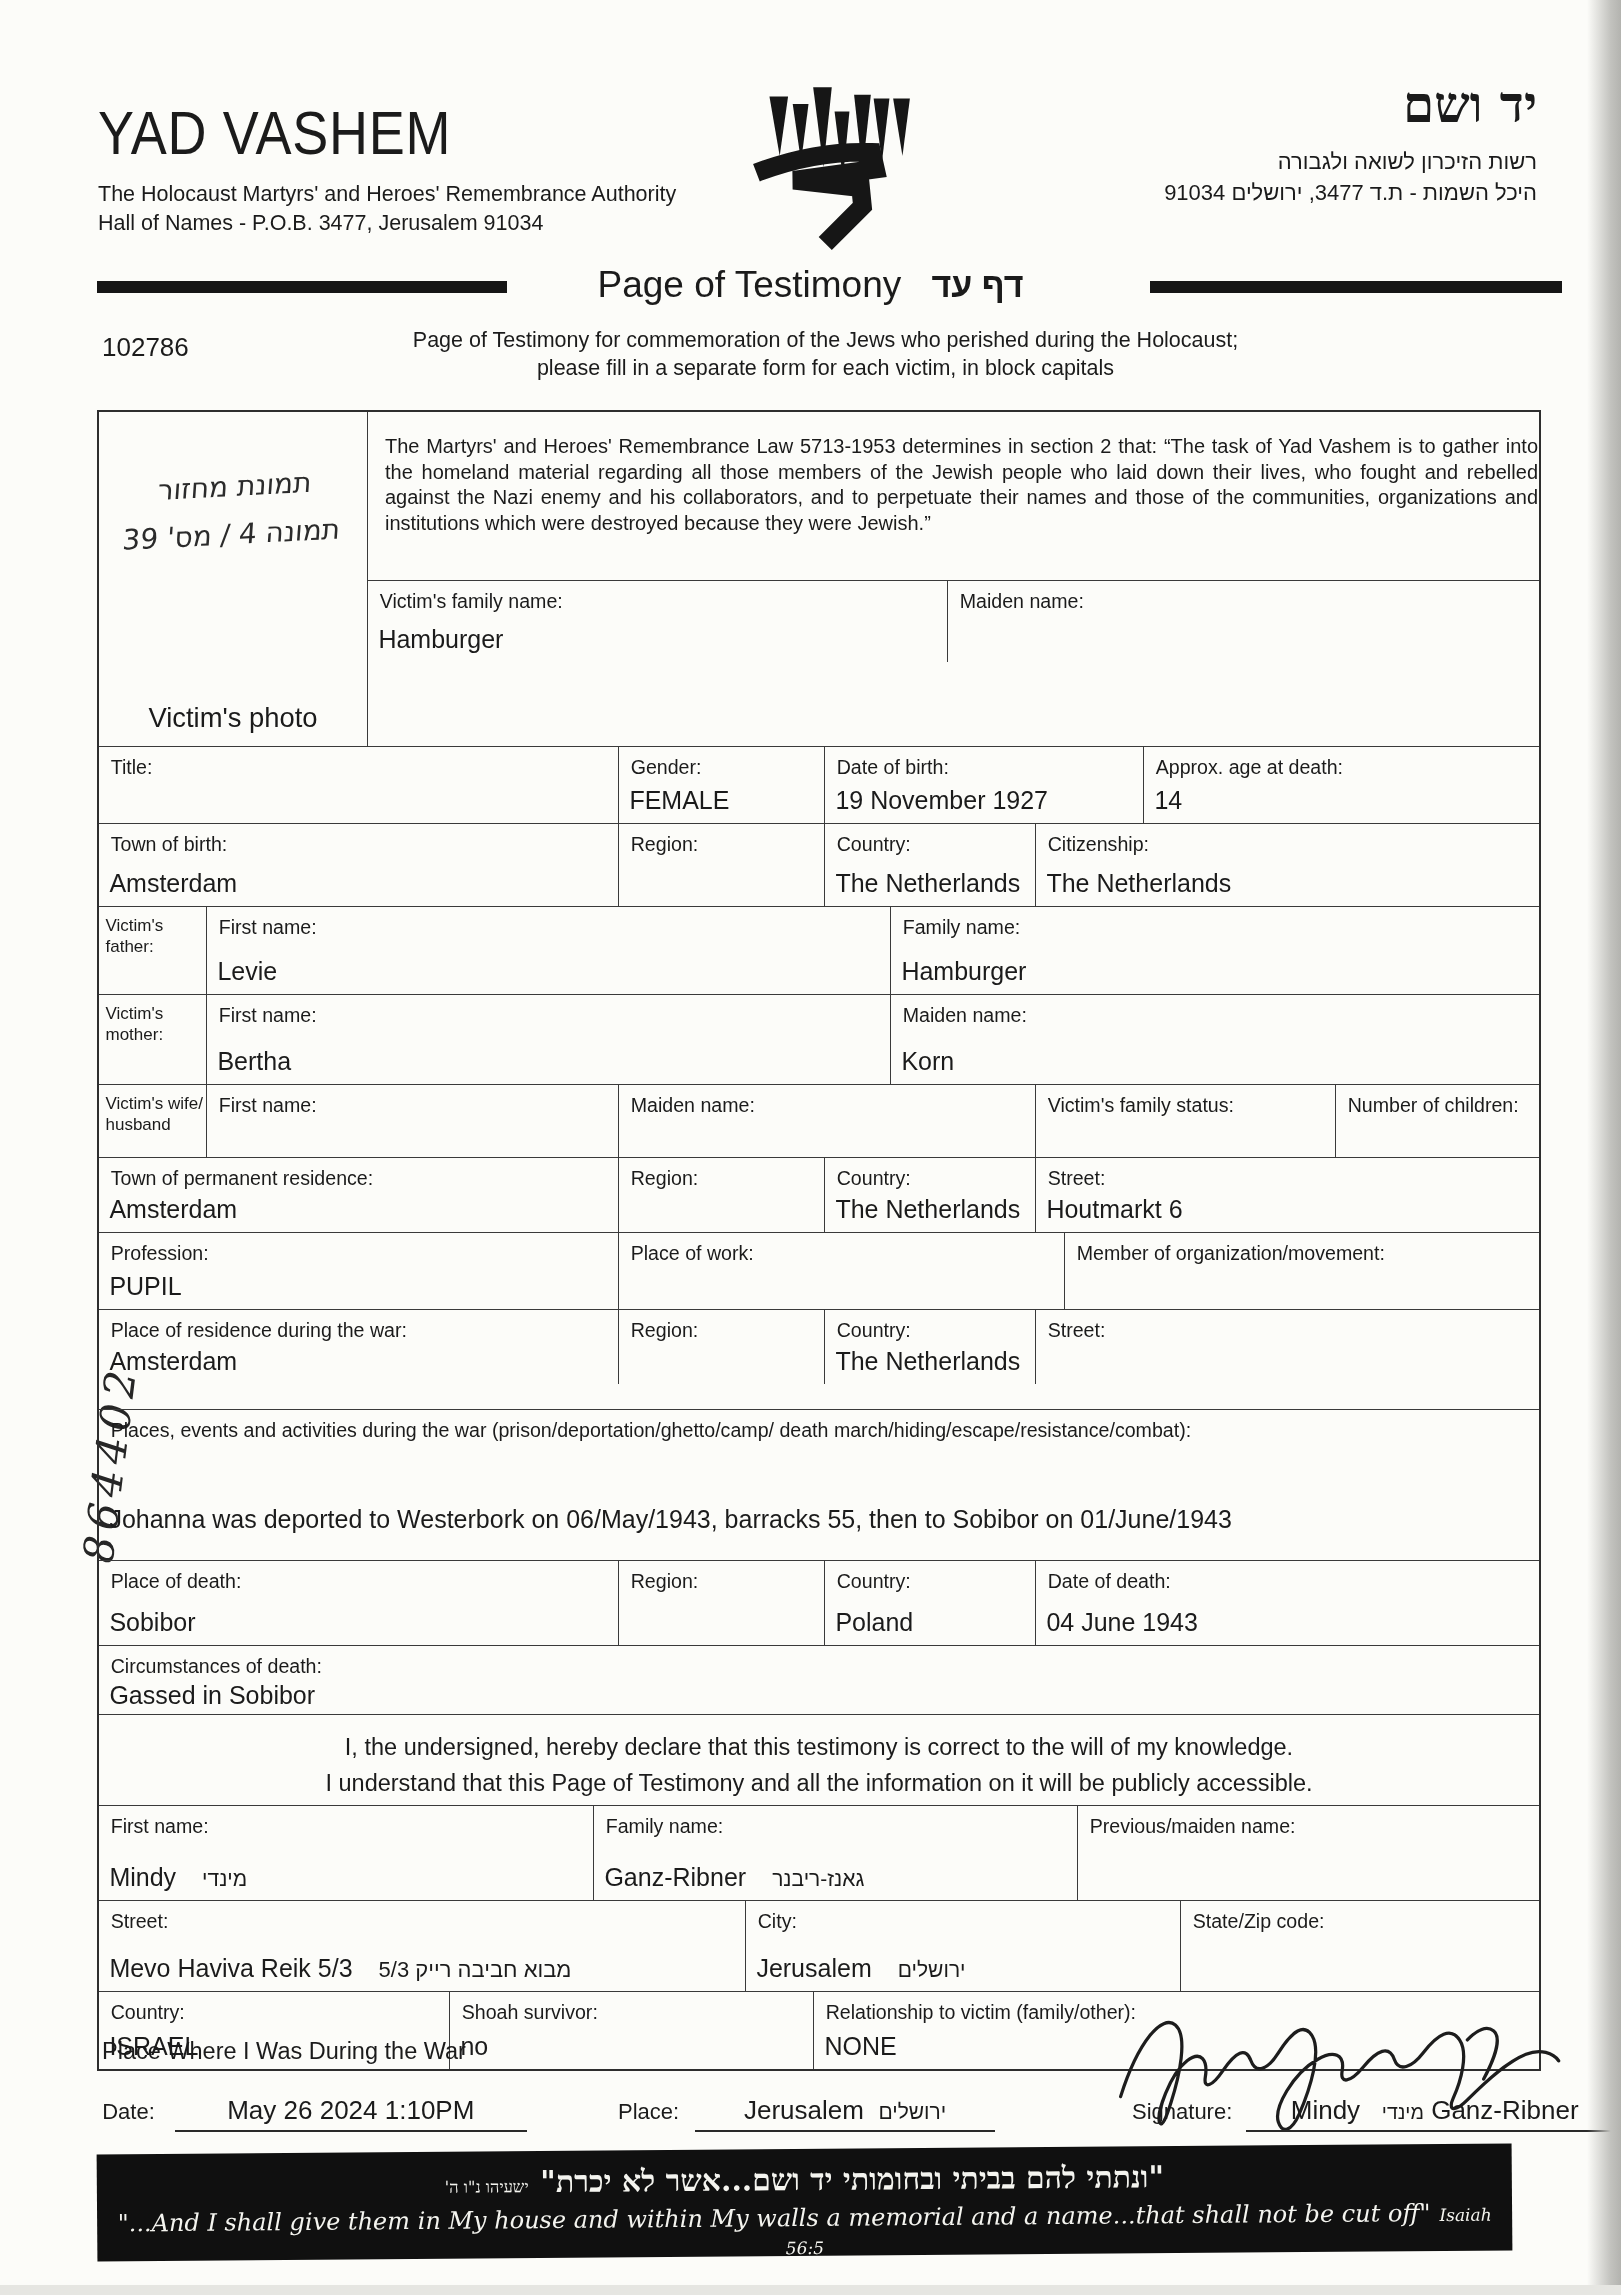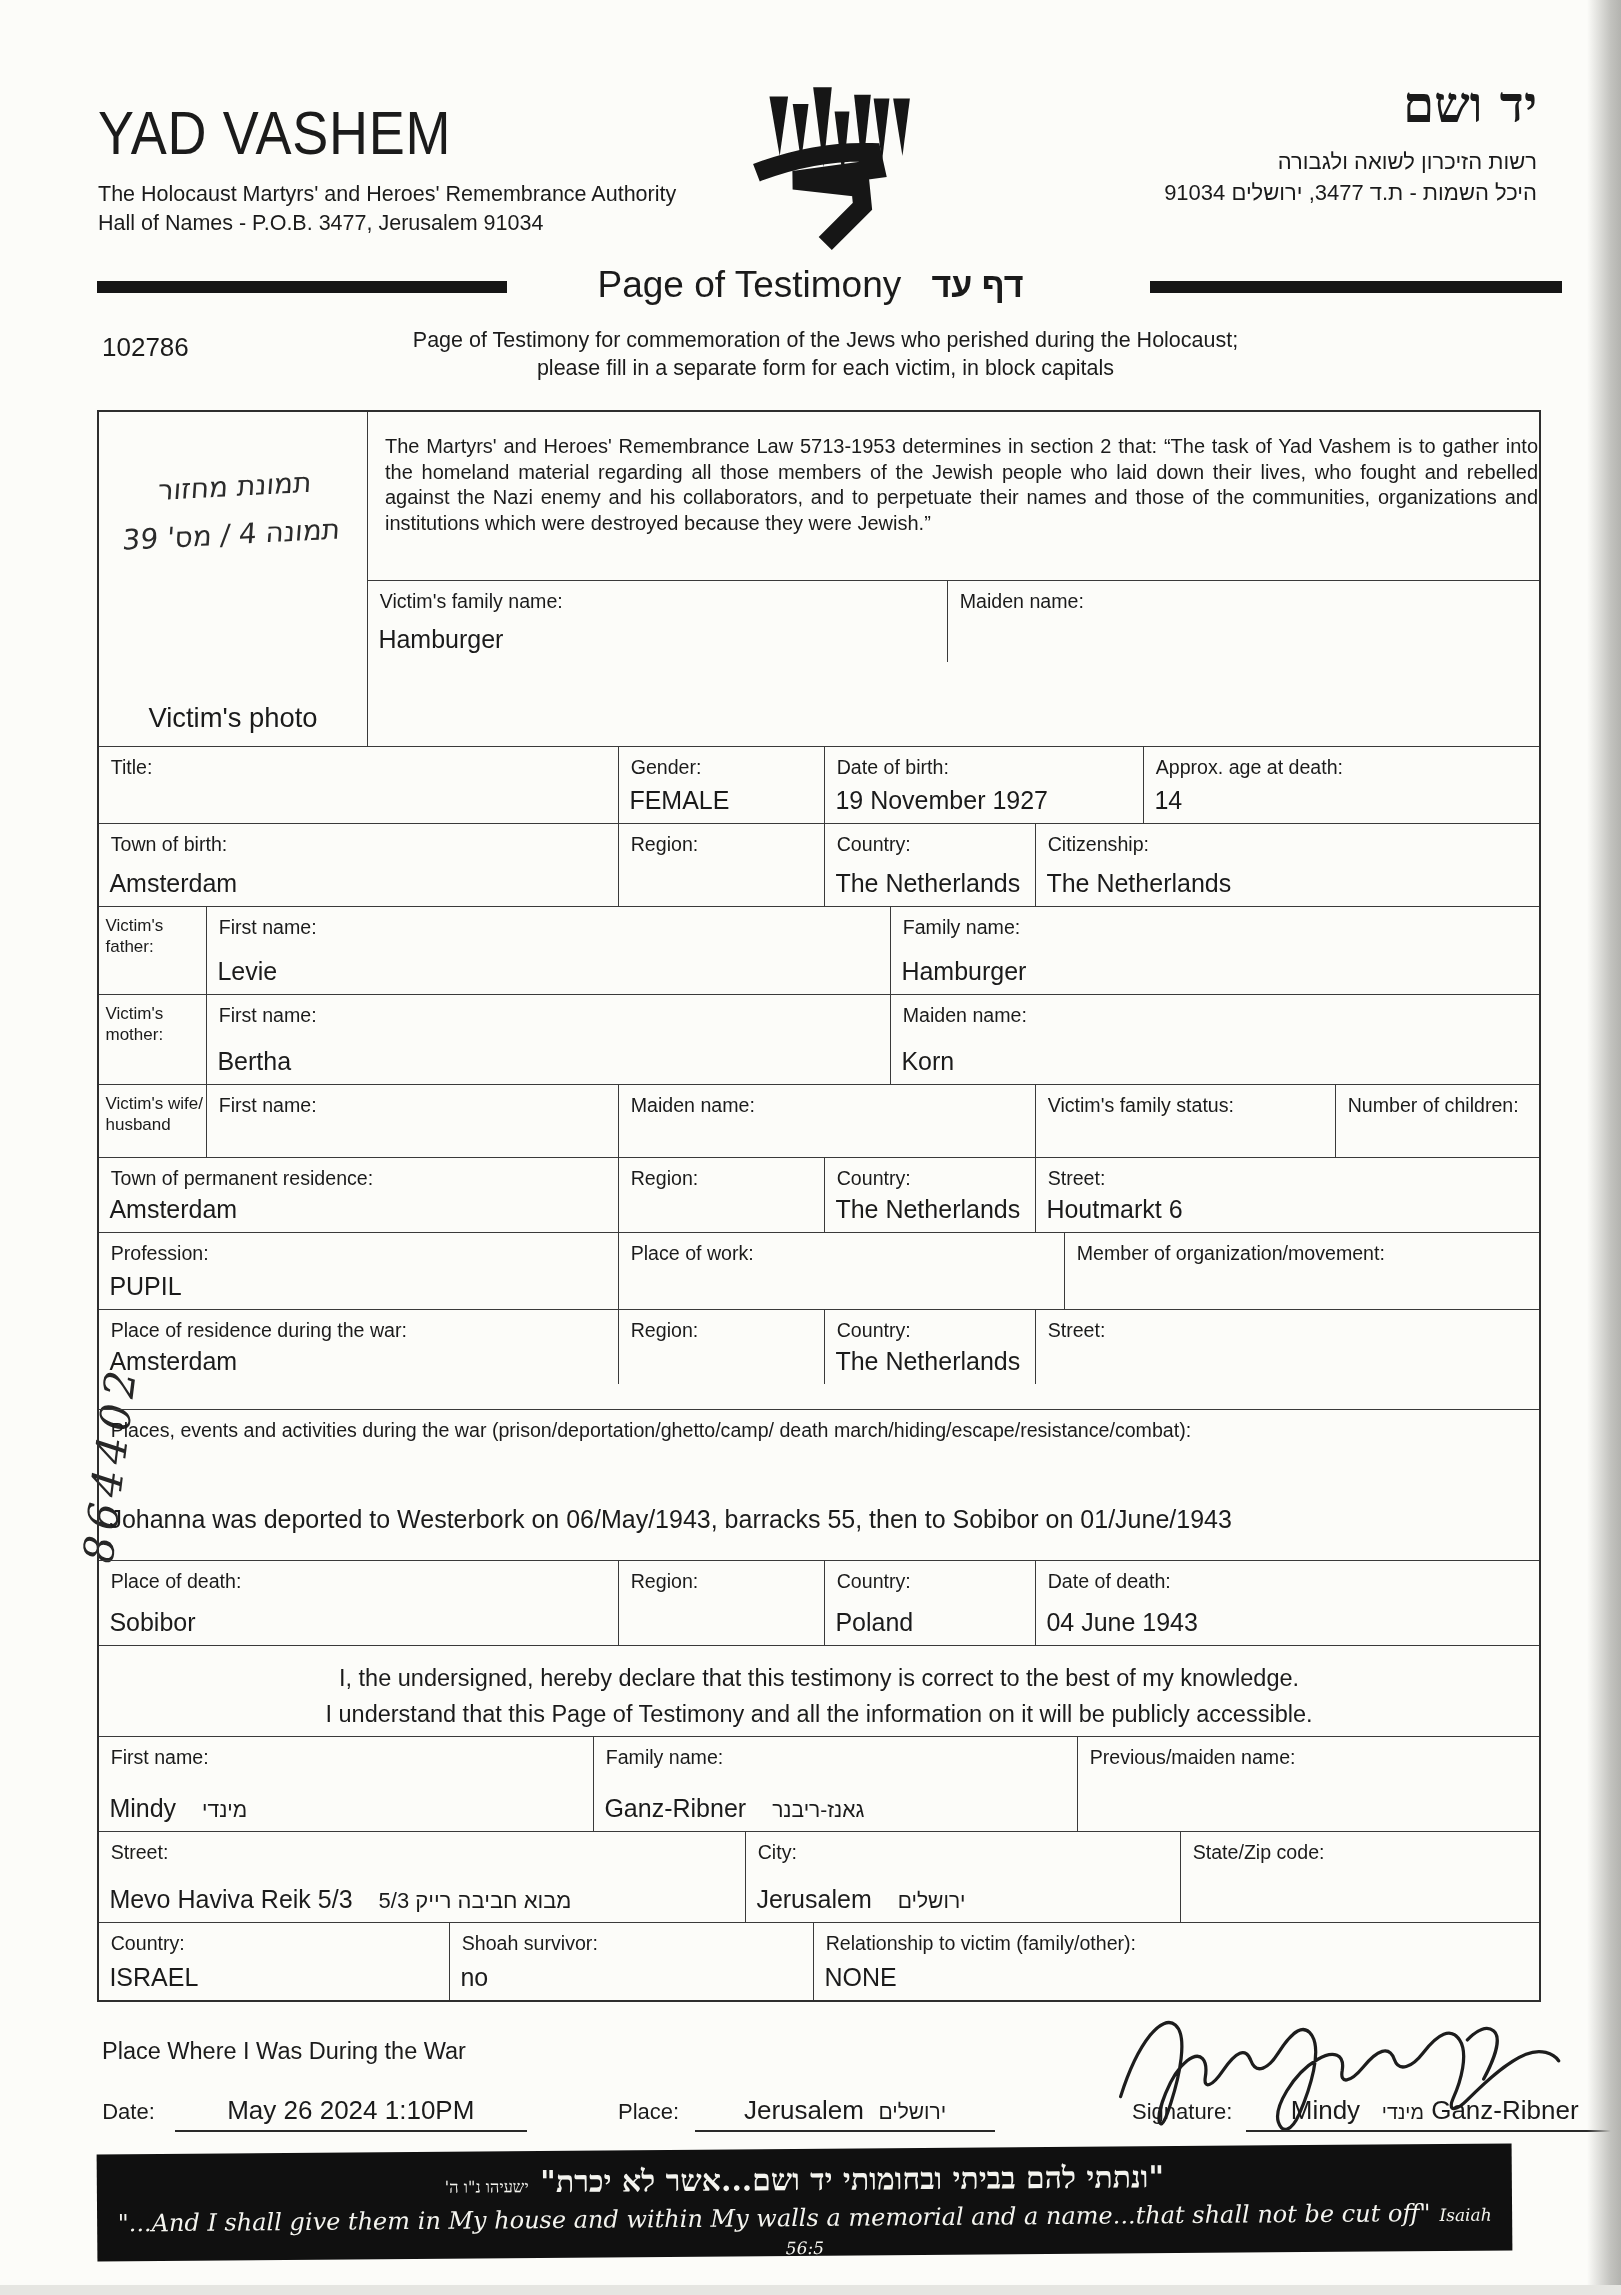--- a/index.html
+++ b/index.html
@@ -311,25 +311,31 @@
       <div class="cell" style="width:211px;">
         <div class="lab">Country:</div>
         <div class="val">Poland</div>
       </div>
       <div class="cell" style="flex:1;">
         <div class="lab">Date of death:</div>
         <div class="val">04 June 1943</div>
       </div>
     </div>
 
+    <div class="trow" style="height:69px;">
+      <div class="cell" style="flex:1;justify-content:flex-start;">
+        <div class="lab">Circumstances of death:</div>
+        <div class="val" style="padding-top:2.6px;">Gassed in Sobibor</div>
+      </div>
+    </div>
 
     <div class="trow" style="height:91px;">
       <div class="cell" style="flex:1;justify-content:flex-start;">
         <div class="decl">
-          <div>I, the undersigned, hereby declare that this testimony is correct to the best of my knowledge.</div>
+          <div>I, the undersigned, hereby declare that this testimony is correct to the will of my knowledge.</div>
           <div>I understand that this Page of Testimony and all the information on it will be publicly accessible.</div>
         </div>
       </div>
     </div>
 
     <div class="trow" style="height:95px;">
       <div class="cell" style="width:494px;">
         <div class="lab">First name:</div>
         <div class="val"><span>Mindy</span><span class="he" style="font-size:21px;">מינדי</span></div>
       </div>

